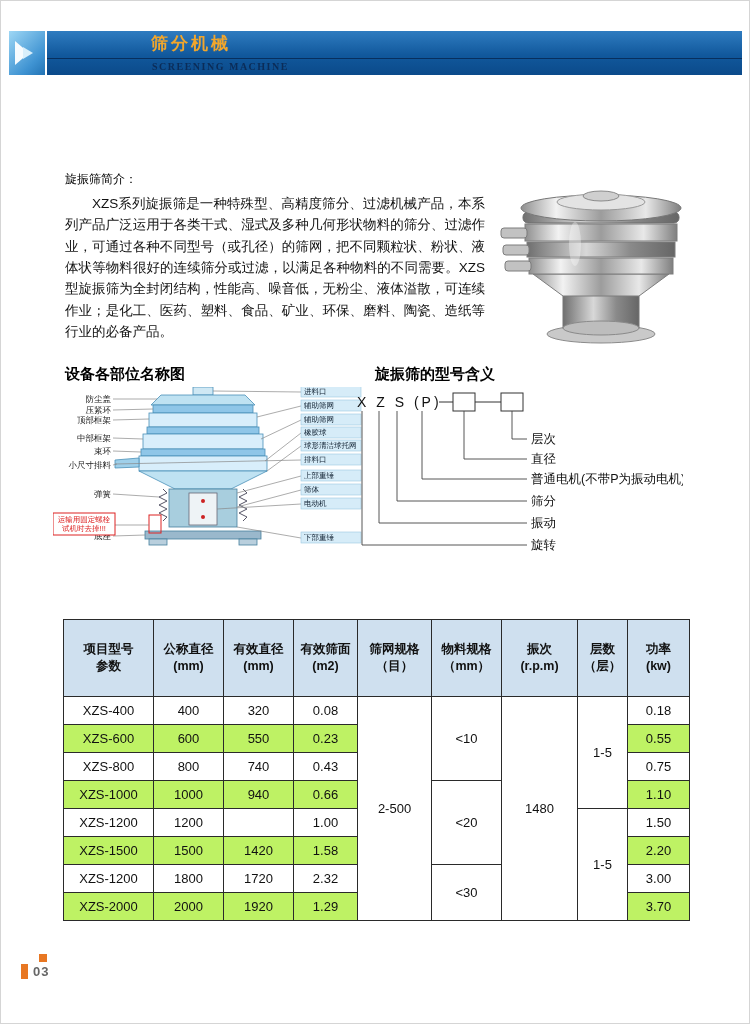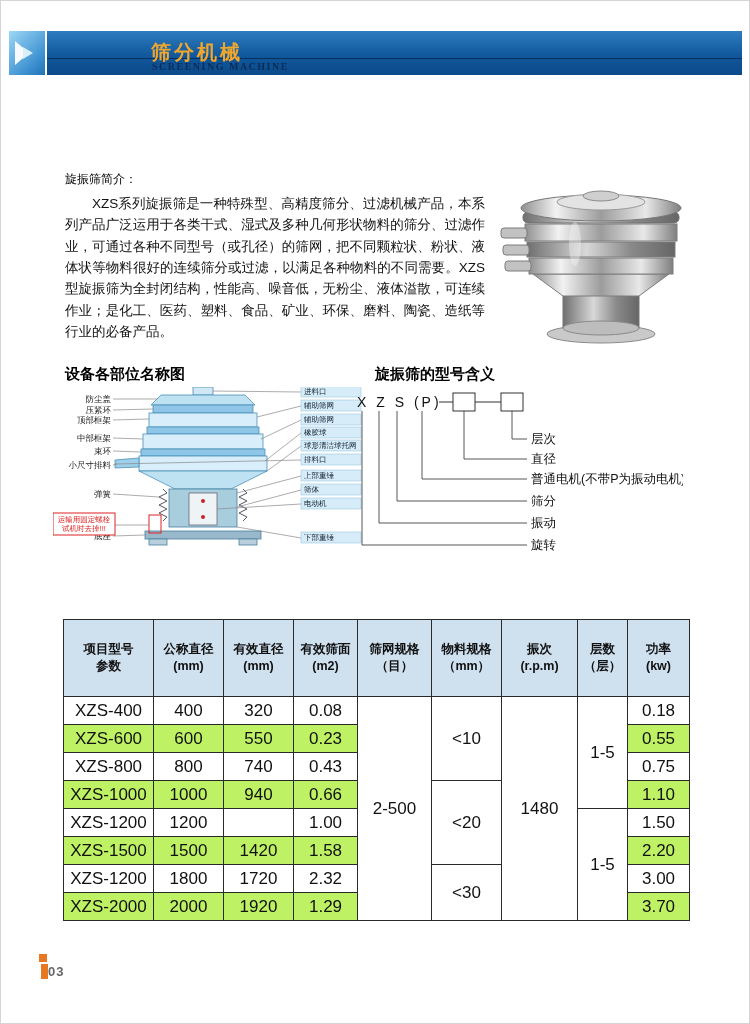--- a/index.html
+++ b/index.html
@@ -5,22 +5,22 @@
   html,body { margin:0; padding:0; background:#f2f2f2; font-family:"Liberation Sans", sans-serif; }
   .page { position:relative; width:750px; height:1024px; margin:0 auto; background:#fff;
           border:1px solid #d5d5d5; box-sizing:border-box; overflow:hidden; }
 
   
   .header-bar { position:absolute; left:8px; top:30px; width:733px; height:44px;
                 background:linear-gradient(180deg,#2f7cc0 0%, #11589c 55%, #0b4a8a 100%); }
   .header-accent { position:absolute; left:0; top:0; width:36px; height:44px;
                    background:linear-gradient(135deg,#9ed7f5 0%, #3f93d2 70%, #2273b4 100%);
                    border-right:2px solid #fff; }
-  .brand-cn { position:absolute; left:142px; top:8px; color:#f1a62c; font-weight:bold;
-              font-size:20px; letter-spacing:3px; }
+  .brand-cn { position:absolute; left:142px; top:1px; color:#f1a62c; font-weight:bold;
+              font-size:17px; letter-spacing:3px; }
   .header-divider { position:absolute; left:38px; top:27px; right:0; height:1px; background:#072f5e; }
   .brand-en { position:absolute; left:143px; top:30px; color:#0b2c58; font-size:10px;
               font-family:"Liberation Serif", serif; letter-spacing:1.5px; font-weight:bold; }
 
   .page-title { position:absolute; left:0; top:94px; width:100%; text-align:center;
                 color:#1068c8; font-size:27px; font-weight:bold; letter-spacing:4px; }
 
   .intro-heading { position:absolute; left:64px; top:170px; font-size:12px; font-weight:normal; color:#000; }
   .intro-body { position:absolute; left:64px; top:192px; width:420px; font-size:13.5px;
                 line-height:1.58; text-align:justify; text-indent:2em; color:#111; }
@@ -29,28 +29,28 @@
 
   .parts-heading { position:absolute; left:64px; top:364px; font-size:15px; font-weight:bold; color:#000; }
   .parts-svg { position:absolute; left:52px; top:386px; }
 
   .model-heading { position:absolute; left:374px; top:364px; font-size:15px; font-weight:bold; color:#000; }
   .model-svg { position:absolute; left:352px; top:390px; }
 
   .table-heading { position:absolute; left:64px; top:592px; font-size:15px; font-weight:bold; color:#000; }
   .spec-table { position:absolute; left:62px; top:618px; border-collapse:collapse; table-layout:fixed;padding-left:12px; }
   .spec-table th, .spec-table td { border:1px solid #2a2a2a; text-align:center; vertical-align:middle;
-                                   padding:0 2px; font-size:17px; color:#111; }
+                                   padding:0 2px; font-size:13px; color:#111; }
   .spec-table th { background:#cfe0ef; font-weight:bold; font-size:12.5px; height:76px; line-height:1.4; }
   .spec-table td { height:27px; }
   .spec-table td.shade { background:#bef264; }
   .hl2 { display:block; }
 
   .footer-sq { position:absolute; left:38px; top:953px; width:8px; height:8px; background:#e87722; }
-  .footer-row { position:absolute; left:40px; top:963px; display:flex; align-items:flex-end; }
+  .footer-row { position:absolute; left:20px; top:963px; display:flex; align-items:flex-end; gap:5px; }
   .footer-bar { width:7px; height:15px; background:#e87722; }
   .footer-num { font-size:13px; font-weight:bold; color:#666; letter-spacing:1px; }
 
   svg text { font-family:"Liberation Sans", sans-serif; }
 </style>
 </head>
 <body>
 
 <div class="page">
 

